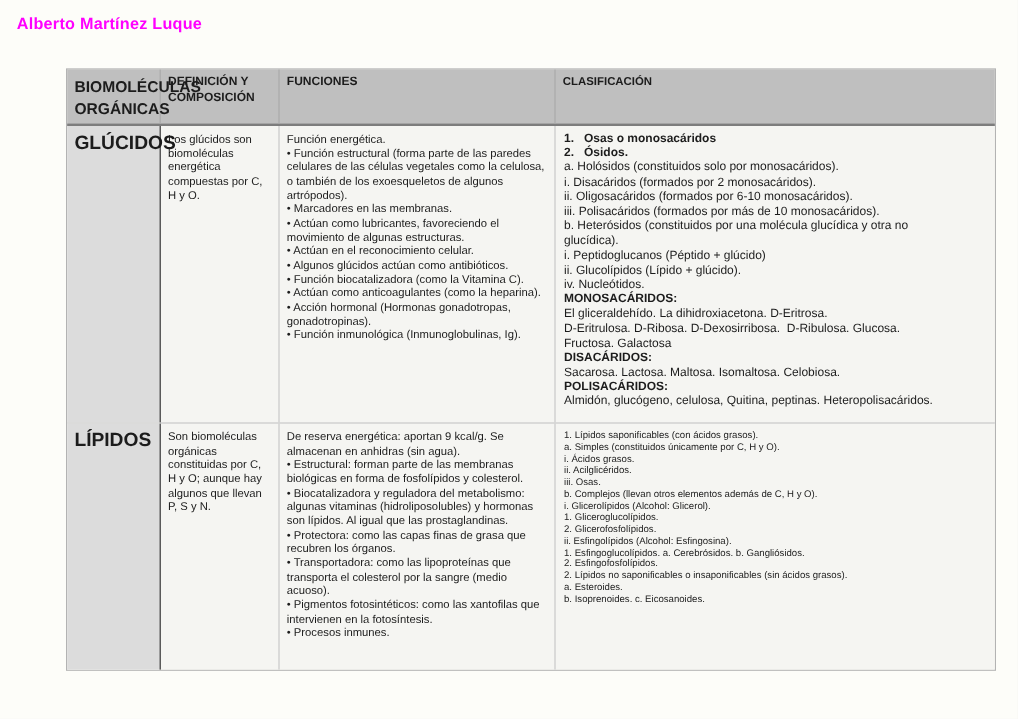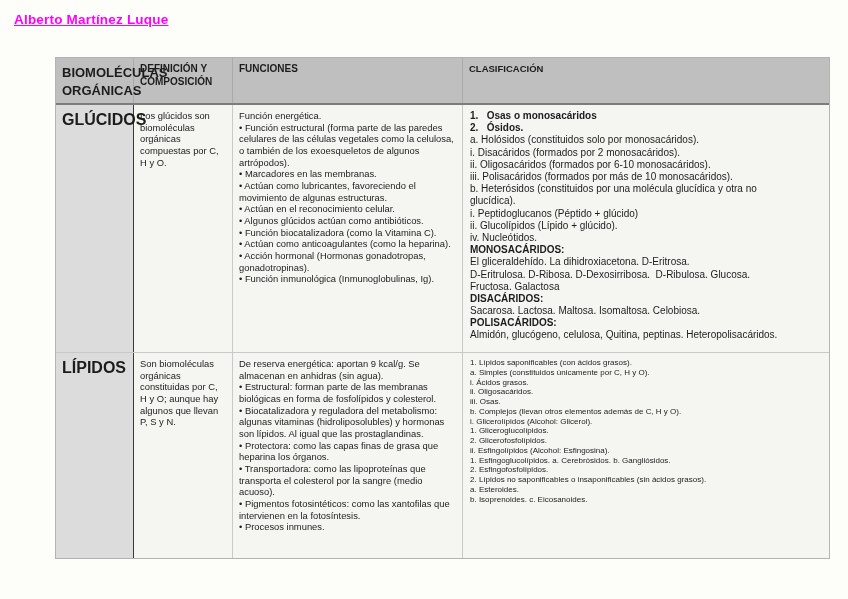--- a/index.html
+++ b/index.html
@@ -8,21 +8,20 @@
     background:#fdfdf9;
     font-family:"Liberation Sans", sans-serif;
     color:#1c1c1c;
     overflow:hidden;
   }
   .page{position:relative;width:848px;height:599px;}
   .doc-title{
     position:absolute;left:14px;top:12px;
     font-size:13.5px;font-weight:bold;
     letter-spacing:.2px;
-    text-decoration:underline;
   }
   .table{
     position:absolute;left:55px;top:57px;width:775px;
     border:1px solid #b3b3b3;
     box-sizing:border-box;
     background:#f5f5f2;
   }
   .thead,.trow{
     display:grid;
     grid-template-columns:78px 99px 230px 1fr;
@@ -78,21 +77,21 @@
     <div class="thead">
       <div class="th c1">BIOMOLÉCULAS ORGÁNICAS</div>
       <div class="th c2">DEFINICIÓN Y COMPOSICIÓN</div>
       <div class="th c3">FUNCIONES</div>
       <div class="th c4">CLASIFICACIÓN</div>
     </div>
 
     <div class="trow r1">
       <div class="td rowlabel">GLÚCIDOS</div>
       <div class="td def">
-          <div class="line">Los glúcidos son biomoléculas orgánicas compuestas por C, H y O.</div>
+          <div class="line">Los glúcidos son biomoléculas energética compuestas por C, H y O.</div>
         </div>
       <div class="td fun">
           <div class="line">Función energética.</div>
           <div class="line">• Función estructural (forma parte de las paredes celulares de las células vegetales como la celulosa, o también de los exoesqueletos de algunos artrópodos).</div>
           <div class="line">• Marcadores en las membranas.</div>
           <div class="line">• Actúan como lubricantes, favoreciendo el movimiento de algunas estructuras.</div>
           <div class="line">• Actúan en el reconocimiento celular.</div>
           <div class="line">• Algunos glúcidos actúan como antibióticos.</div>
           <div class="line">• Función biocatalizadora (como la Vitamina C).</div>
           <div class="line">• Actúan como anticoagulantes (como la heparina).</div>
@@ -124,30 +123,30 @@
 
     <div class="trow r2">
       <div class="td rowlabel">LÍPIDOS</div>
       <div class="td def">
           <div class="line">Son biomoléculas orgánicas constituidas por C, H y O; aunque hay algunos que llevan P, S y N.</div>
         </div>
       <div class="td fun">
           <div class="line">De reserva energética: aportan 9 kcal/g. Se almacenan en anhidras (sin agua).</div>
           <div class="line">• Estructural: forman parte de las membranas biológicas en forma de fosfolípidos y colesterol.</div>
           <div class="line">• Biocatalizadora y reguladora del metabolismo: algunas vitaminas (hidroliposolubles) y hormonas son lípidos. Al igual que las prostaglandinas.</div>
-          <div class="line">• Protectora: como las capas finas de grasa que heparina los órganos.</div>
+          <div class="line">• Protectora: como las capas finas de grasa que recubren los órganos.</div>
           <div class="line">• Transportadora: como las lipoproteínas que transporta el colesterol por la sangre (medio acuoso).</div>
           <div class="line">• Pigmentos fotosintéticos: como las xantofilas que intervienen en la fotosíntesis.</div>
           <div class="line">• Procesos inmunes.</div>
         </div>
       <div class="td cla-sm">
           <div class="line">1. Lípidos saponificables (con ácidos grasos).</div>
           <div class="line">a. Simples (constituidos únicamente por C, H y O).</div>
           <div class="line">i. Ácidos grasos.</div>
-          <div class="line">ii. Oligosacáridos.</div>
+          <div class="line">ii. Acilglicéridos.</div>
           <div class="line">iii. Osas.</div>
           <div class="line">b. Complejos (llevan otros elementos además de C, H y O).</div>
           <div class="line">i. Glicerolípidos (Alcohol: Glicerol).</div>
           <div class="line">1. Gliceroglucolípidos.</div>
           <div class="line">2. Glicerofosfolípidos.</div>
           <div class="line">ii. Esfingolípidos (Alcohol: Esfingosina).</div>
           <div class="line">1. Esfingoglucolípidos. a. Cerebrósidos. b. Gangliósidos.</div>
           <div class="line">2. Esfingofosfolípidos.</div>
           <div class="line">2. Lípidos no saponificables o insaponificables (sin ácidos grasos).</div>
           <div class="line">a. Esteroides.</div>

